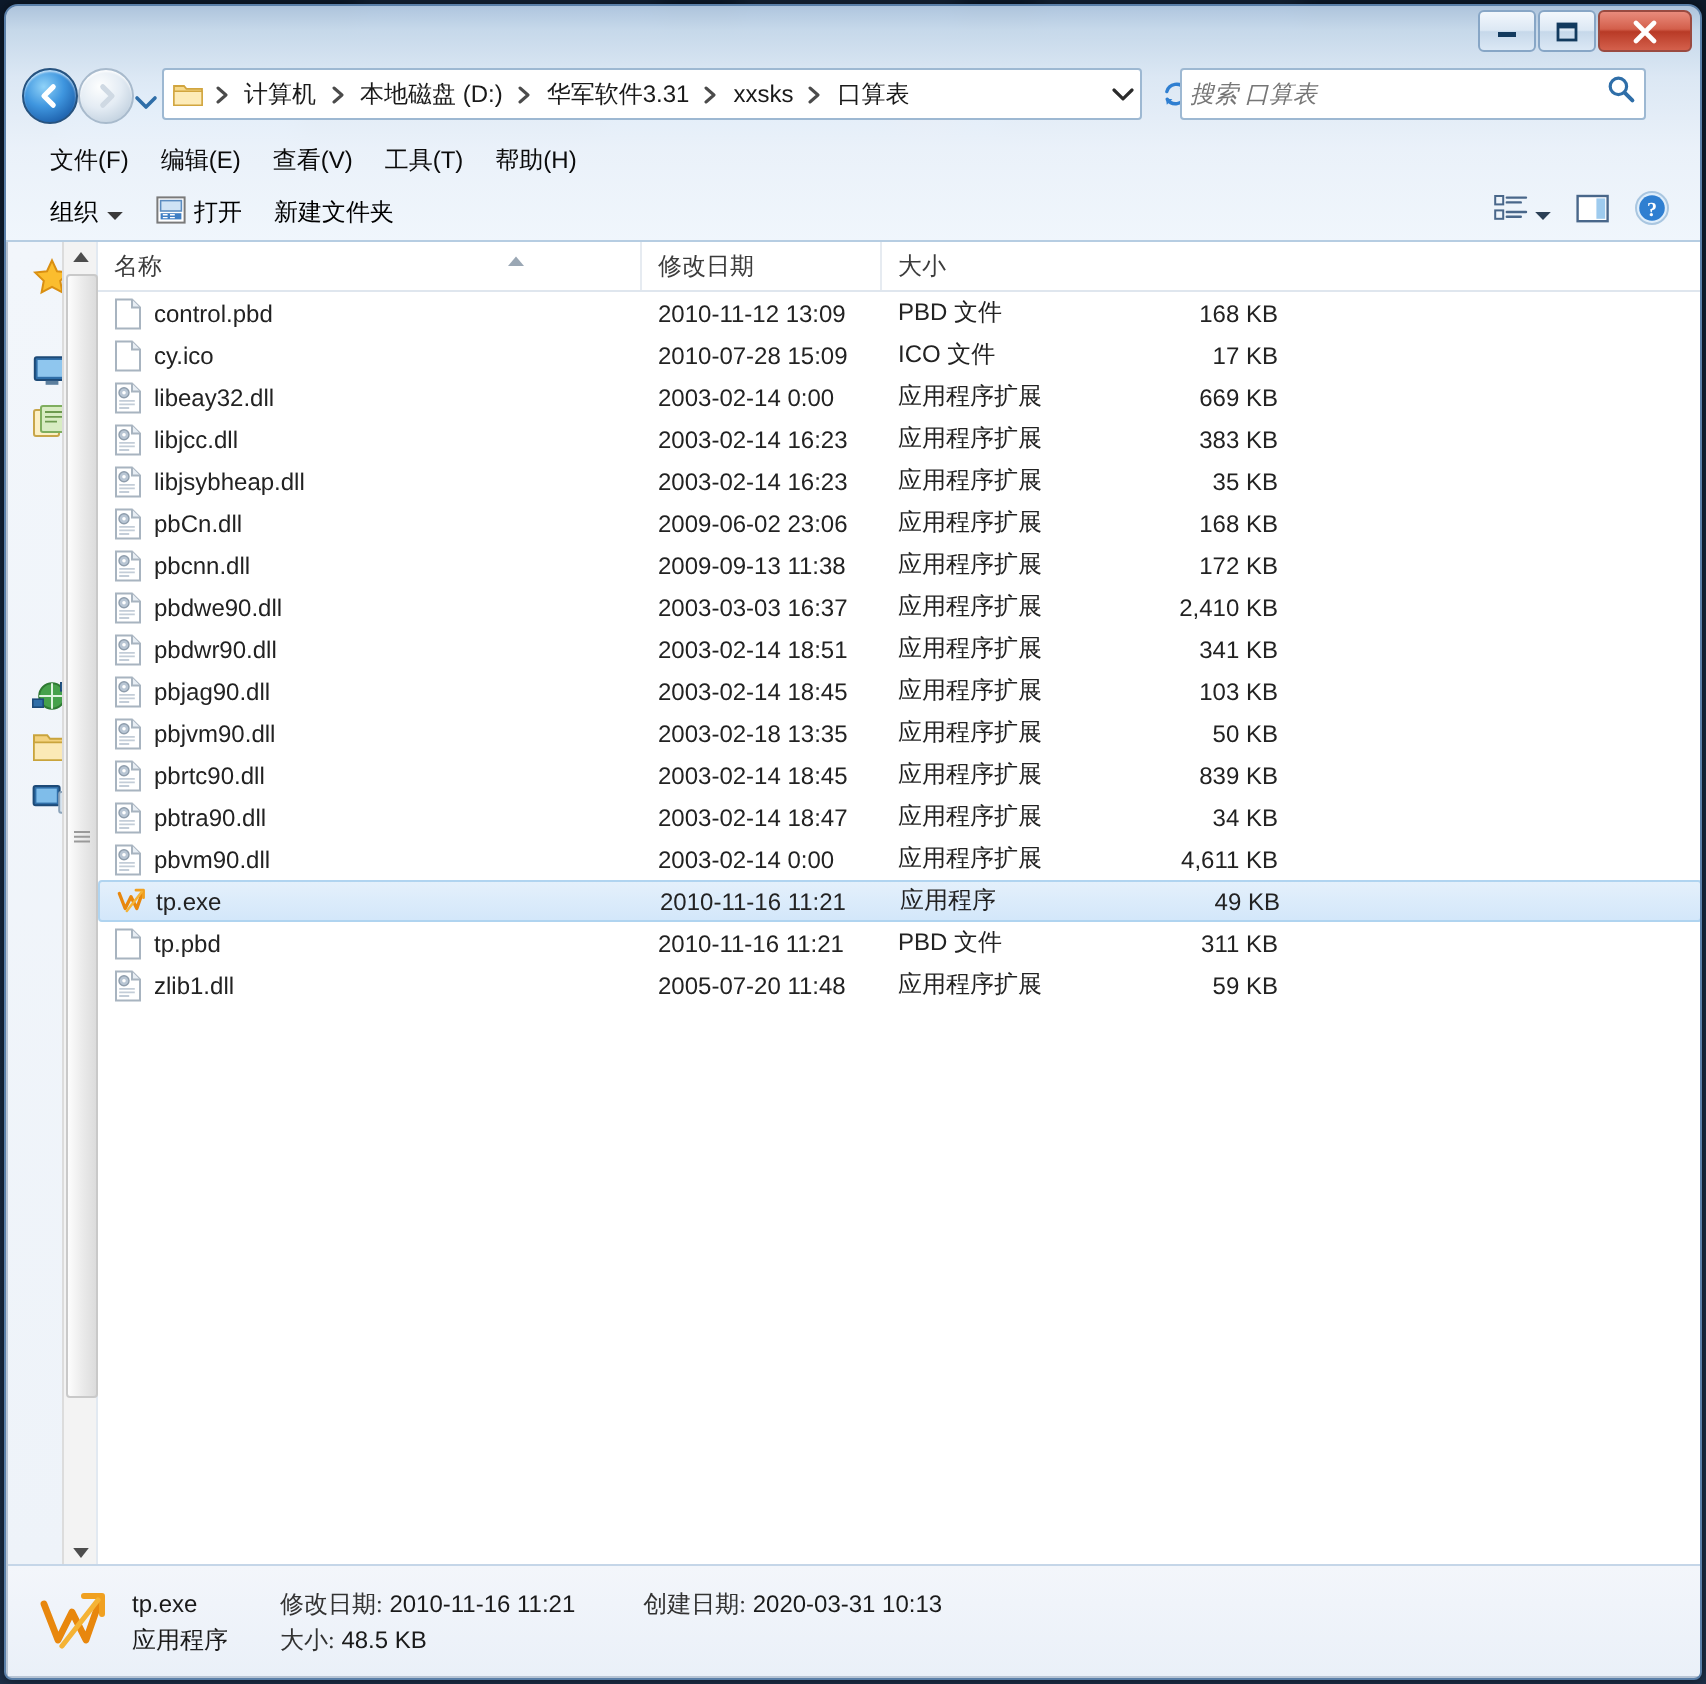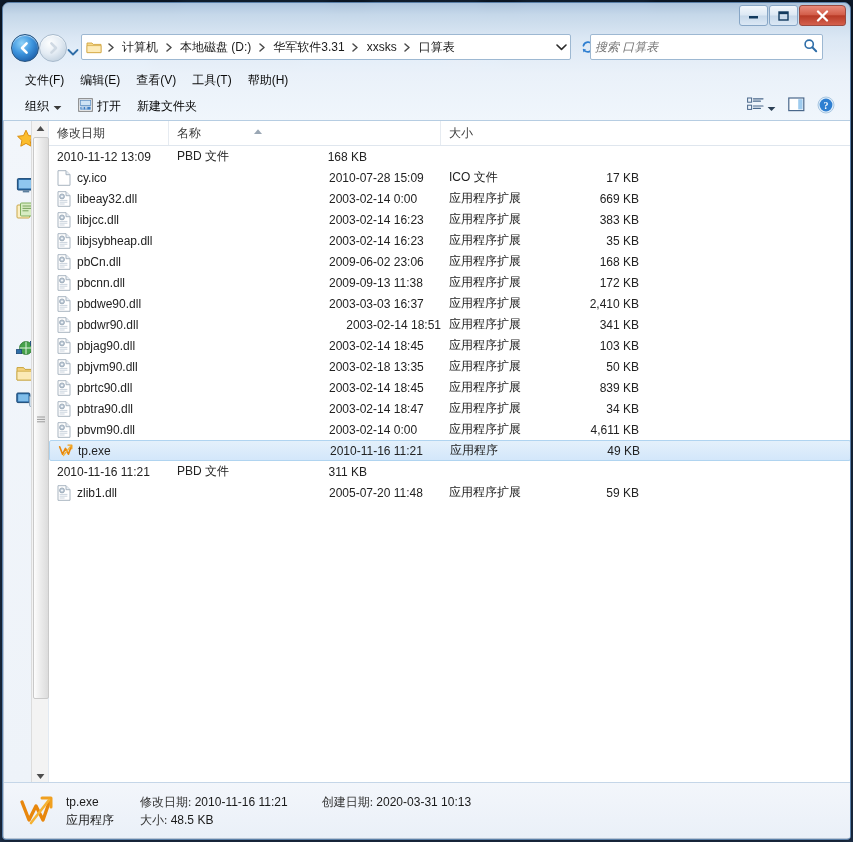--- a/index.html
+++ b/index.html
@@ -638,32 +638,39 @@
           <svg width="9" height="7" viewBox="0 0 9 7">
               <path d="M4.5 6 L0.6 1 L8.4 1 Z" fill="#4d4d4d"></path>
             </svg>
         </div>
       </div>
     </div>
 
     <div id="filepane">
 
       <div id="colhead">
+        <div class="col" style="width:272px">名称</div>
         <div class="col" style="width:120px">修改日期</div>
-        <div class="col" style="width:272px">名称</div>
         <div class="col" style="width:90px;border-right:none">大小</div>
         <span id="sortmark">
           <svg width="10" height="7" viewBox="0 0 10 7">
               <path d="M5 1.2 L9 6 L1 6 Z" fill="#9aa7b4"></path>
             </svg>
         </span>
       </div>
 
       <div id="rows">
           <div class="row">
+            <div class="cell cell-name" style="width: 272px;">
+              <span class="ficon"><svg width="14" height="16" viewBox="0 0 14 16">
+                  <path d="M1 0.7 L9 0.7 L13 4.7 L13 15.3 L1 15.3 Z" fill="#ffffff" stroke="#a8b4c0" stroke-width="1"></path>
+                  <path d="M9 0.7 L9 4.7 L13 4.7" fill="#e8eef4" stroke="#a8b4c0" stroke-width="1"></path>
+                </svg></span>
+              <span>control.pbd</span>
+            </div>
             <div class="cell" style="width: 120px;">2010-11-12 13:09</div>
             <div class="cell" style="width: 120px;">PBD 文件</div>
             <div class="cell cell-size" style="width: 90px;">168 KB</div>
           </div>
           <div class="row">
             <div class="cell cell-name" style="width: 272px;">
               <span class="ficon"><svg width="14" height="16" viewBox="0 0 14 16">
                   <path d="M1 0.7 L9 0.7 L13 4.7 L13 15.3 L1 15.3 Z" fill="#ffffff" stroke="#a8b4c0" stroke-width="1"></path>
                   <path d="M9 0.7 L9 4.7 L13 4.7" fill="#e8eef4" stroke="#a8b4c0" stroke-width="1"></path>
                 </svg></span>
@@ -767,21 +774,21 @@
             <div class="cell cell-name" style="width: 272px;">
               <span class="ficon"><svg width="14" height="16" viewBox="0 0 14 16">
                   <path d="M1 0.7 L9 0.7 L13 4.7 L13 15.3 L1 15.3 Z" fill="#ffffff" stroke="#a8b4c0" stroke-width="1"></path>
                   <path d="M9 0.7 L9 4.7 L13 4.7" fill="#e8eef4" stroke="#a8b4c0" stroke-width="1"></path>
                   <circle cx="5" cy="5.4" r="2.5" fill="#b9c6d4" stroke="#8e9dac" stroke-width="0.7"></circle>
                   <circle cx="5" cy="5.4" r="0.9" fill="#ffffff"></circle>
                   <path d="M2.6 9.4 L10.4 9.4 M2.6 11.2 L10.4 11.2 M2.6 13 L7.6 13" stroke="#c3cdd8" stroke-width="0.9"></path>
                 </svg></span>
               <span>pbdwr90.dll</span>
             </div>
-            <div class="cell" style="width: 120px; text-align: right;">2003-02-14 18:51</div>
+            <div class="cell" style="width: 120px;">2003-02-14 18:51</div>
             <div class="cell" style="width: 120px;">应用程序扩展</div>
             <div class="cell cell-size" style="width: 90px;">341 KB</div>
           </div>
           <div class="row">
             <div class="cell cell-name" style="width: 272px;">
               <span class="ficon"><svg width="14" height="16" viewBox="0 0 14 16">
                   <path d="M1 0.7 L9 0.7 L13 4.7 L13 15.3 L1 15.3 Z" fill="#ffffff" stroke="#a8b4c0" stroke-width="1"></path>
                   <path d="M9 0.7 L9 4.7 L13 4.7" fill="#e8eef4" stroke="#a8b4c0" stroke-width="1"></path>
                   <circle cx="5" cy="5.4" r="2.5" fill="#b9c6d4" stroke="#8e9dac" stroke-width="0.7"></circle>
                   <circle cx="5" cy="5.4" r="0.9" fill="#ffffff"></circle>
@@ -860,20 +867,27 @@
                   <path d="M24 5 L33 5 L33 14" fill="none" stroke="#f0a020" stroke-width="3.4" stroke-linecap="round" stroke-linejoin="round"></path>
                   <path d="M13 30 L31 7" fill="none" stroke="#f5b335" stroke-width="3" stroke-linecap="round"></path>
                 </svg></span>
               <span>tp.exe</span>
             </div>
             <div class="cell" style="width: 120px;">2010-11-16 11:21</div>
             <div class="cell" style="width: 120px;">应用程序</div>
             <div class="cell cell-size" style="width: 90px;">49 KB</div>
           </div>
           <div class="row">
+            <div class="cell cell-name" style="width: 272px;">
+              <span class="ficon"><svg width="14" height="16" viewBox="0 0 14 16">
+                  <path d="M1 0.7 L9 0.7 L13 4.7 L13 15.3 L1 15.3 Z" fill="#ffffff" stroke="#a8b4c0" stroke-width="1"></path>
+                  <path d="M9 0.7 L9 4.7 L13 4.7" fill="#e8eef4" stroke="#a8b4c0" stroke-width="1"></path>
+                </svg></span>
+              <span>tp.pbd</span>
+            </div>
             <div class="cell" style="width: 120px;">2010-11-16 11:21</div>
             <div class="cell" style="width: 120px;">PBD 文件</div>
             <div class="cell cell-size" style="width: 90px;">311 KB</div>
           </div>
           <div class="row">
             <div class="cell cell-name" style="width: 272px;">
               <span class="ficon"><svg width="14" height="16" viewBox="0 0 14 16">
                   <path d="M1 0.7 L9 0.7 L13 4.7 L13 15.3 L1 15.3 Z" fill="#ffffff" stroke="#a8b4c0" stroke-width="1"></path>
                   <path d="M9 0.7 L9 4.7 L13 4.7" fill="#e8eef4" stroke="#a8b4c0" stroke-width="1"></path>
                   <circle cx="5" cy="5.4" r="2.5" fill="#b9c6d4" stroke="#8e9dac" stroke-width="0.7"></circle>

